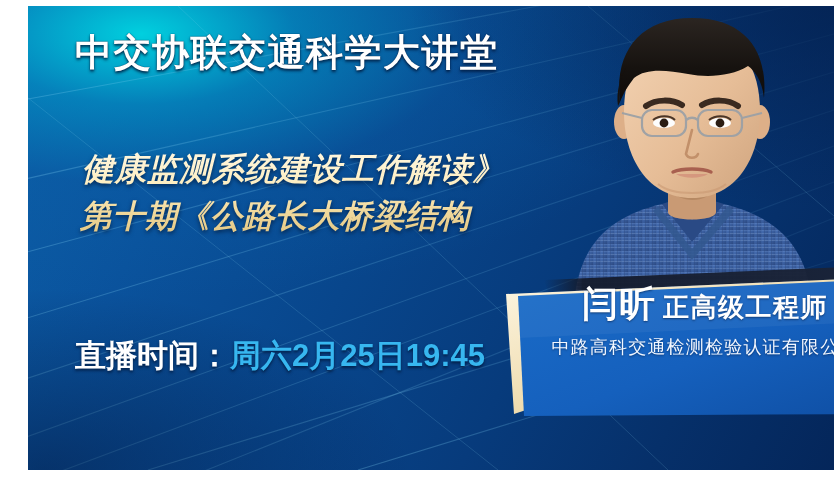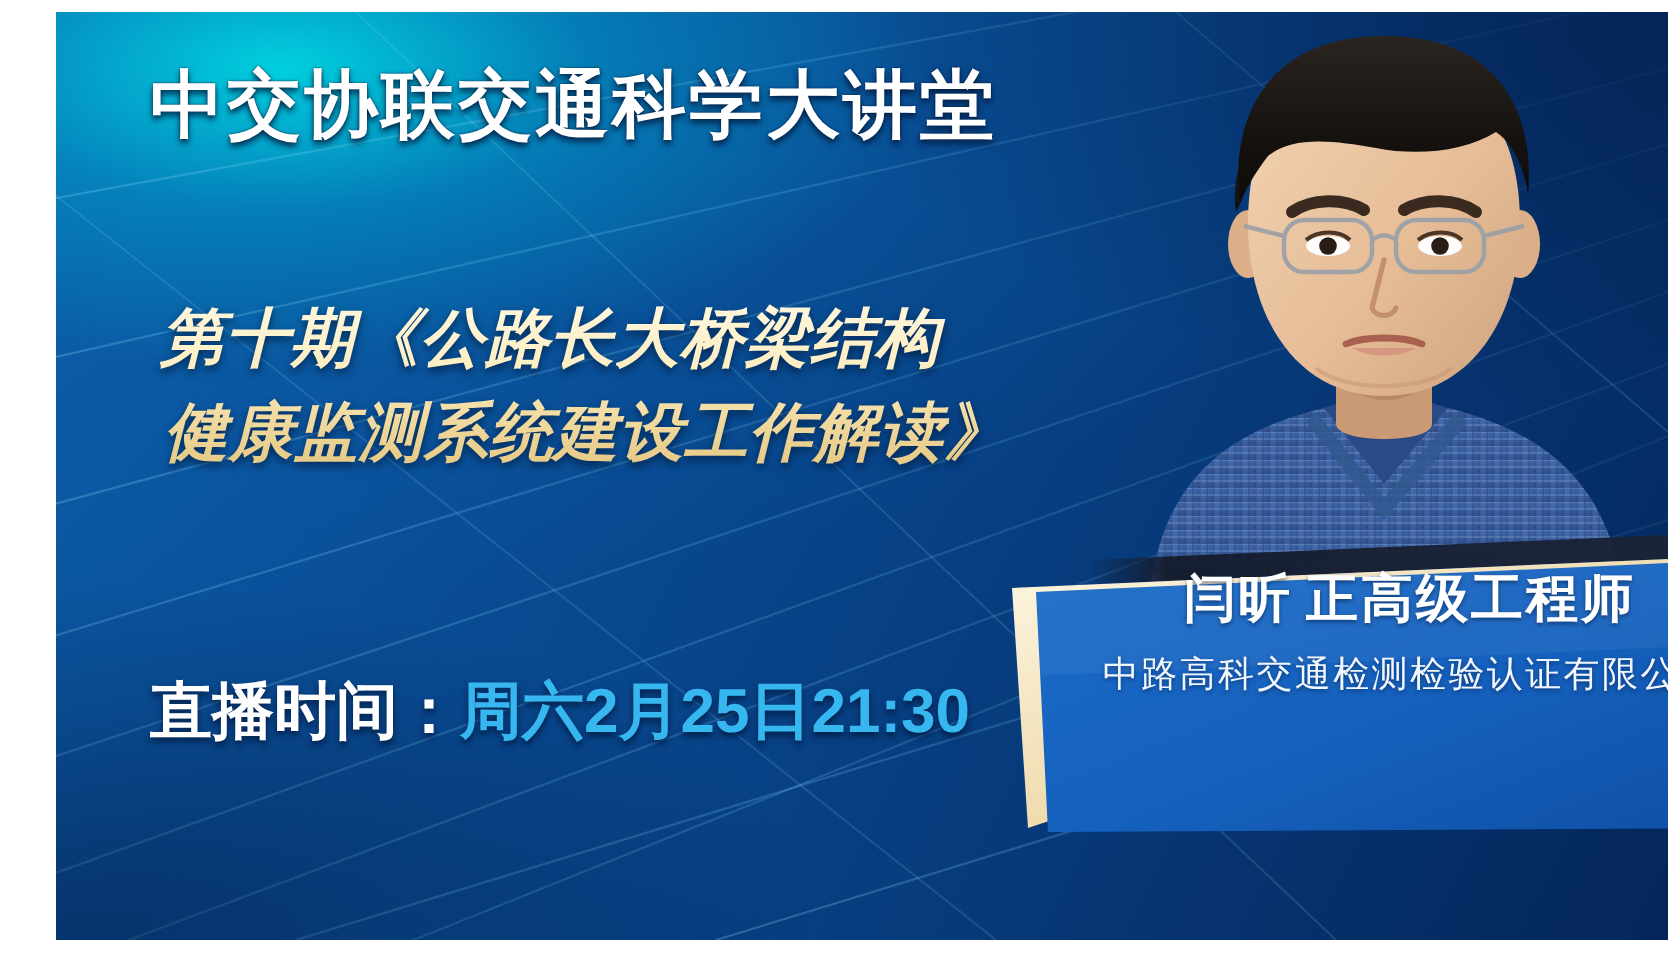--- a/index.html
+++ b/index.html
@@ -102,21 +102,21 @@
   #speaker-panel .pnl-svg{position:absolute;inset:0;}
   #speaker-panel .pnl-text{
     position:absolute;
     left:46px; top:22px;
     width:310px;
     text-align:center;
     z-index:2;
   }
   .sp-line1{white-space:nowrap;line-height:1;}
   .sp-name{
-    font-size:26px;font-weight:bold;color:#ffffff;letter-spacing:1px;
+    font-size:36px;font-weight:bold;color:#ffffff;letter-spacing:1px;
     text-shadow:0 1px 2px rgba(1,20,52,.55);
   }
   .sp-title{
     font-size:26px;font-weight:bold;color:#ffffff;letter-spacing:1.5px;
     margin-left:7px;
     text-shadow:0 1px 2px rgba(1,20,52,.55);
   }
   .sp-org{
     margin-top:13px;
     font-size:18px;
@@ -175,22 +175,22 @@
           <line x1="-20" y1="76" x2="470" y2="464"></line>
           <line x1="150" y1="0" x2="640" y2="464"></line>
           <line x1="560" y1="0" x2="806" y2="210"></line>
         </g>
       </svg>
     </div>
 
     <div id="main-title">中交协联交通科学大讲堂</div>
 
     <div id="subtitle">
+      <span class="ln ln2">健康监测系统建设工作解读》</span>
       <span class="ln ln1">第十期《公路长大桥梁结构</span>
-      <span class="ln ln2">健康监测系统建设工作解读》</span>
     </div>
 
     <div id="portrait">
       <svg width="268" height="300" viewBox="0 0 268 300" xmlns="http://www.w3.org/2000/svg">
         <defs>
           <linearGradient id="skin" x1="0" y1="0" x2="1" y2="1">
             <stop offset="0%" stop-color="#f3d3b3"></stop>
             <stop offset="55%" stop-color="#e6bd97"></stop>
             <stop offset="100%" stop-color="#cfa47e"></stop>
           </linearGradient>
@@ -289,17 +289,17 @@
       </svg>
       <div class="pnl-text">
         <div class="sp-line1">
           <span class="sp-name">闫昕</span><span class="sp-title">正高级工程师</span>
         </div>
         <div class="sp-org">中路高科交通检测检验认证有限公司</div>
       </div>
     </div>
 
     <div id="live-time">
-      <span class="lbl">直播时间：</span><span class="val">周六2月25日21:30</span>
+      <span class="lbl">直播时间：</span><span class="val">周六2月25日19:45</span>
     </div>
 
   </div>
 </div>
 
 </body></html>

